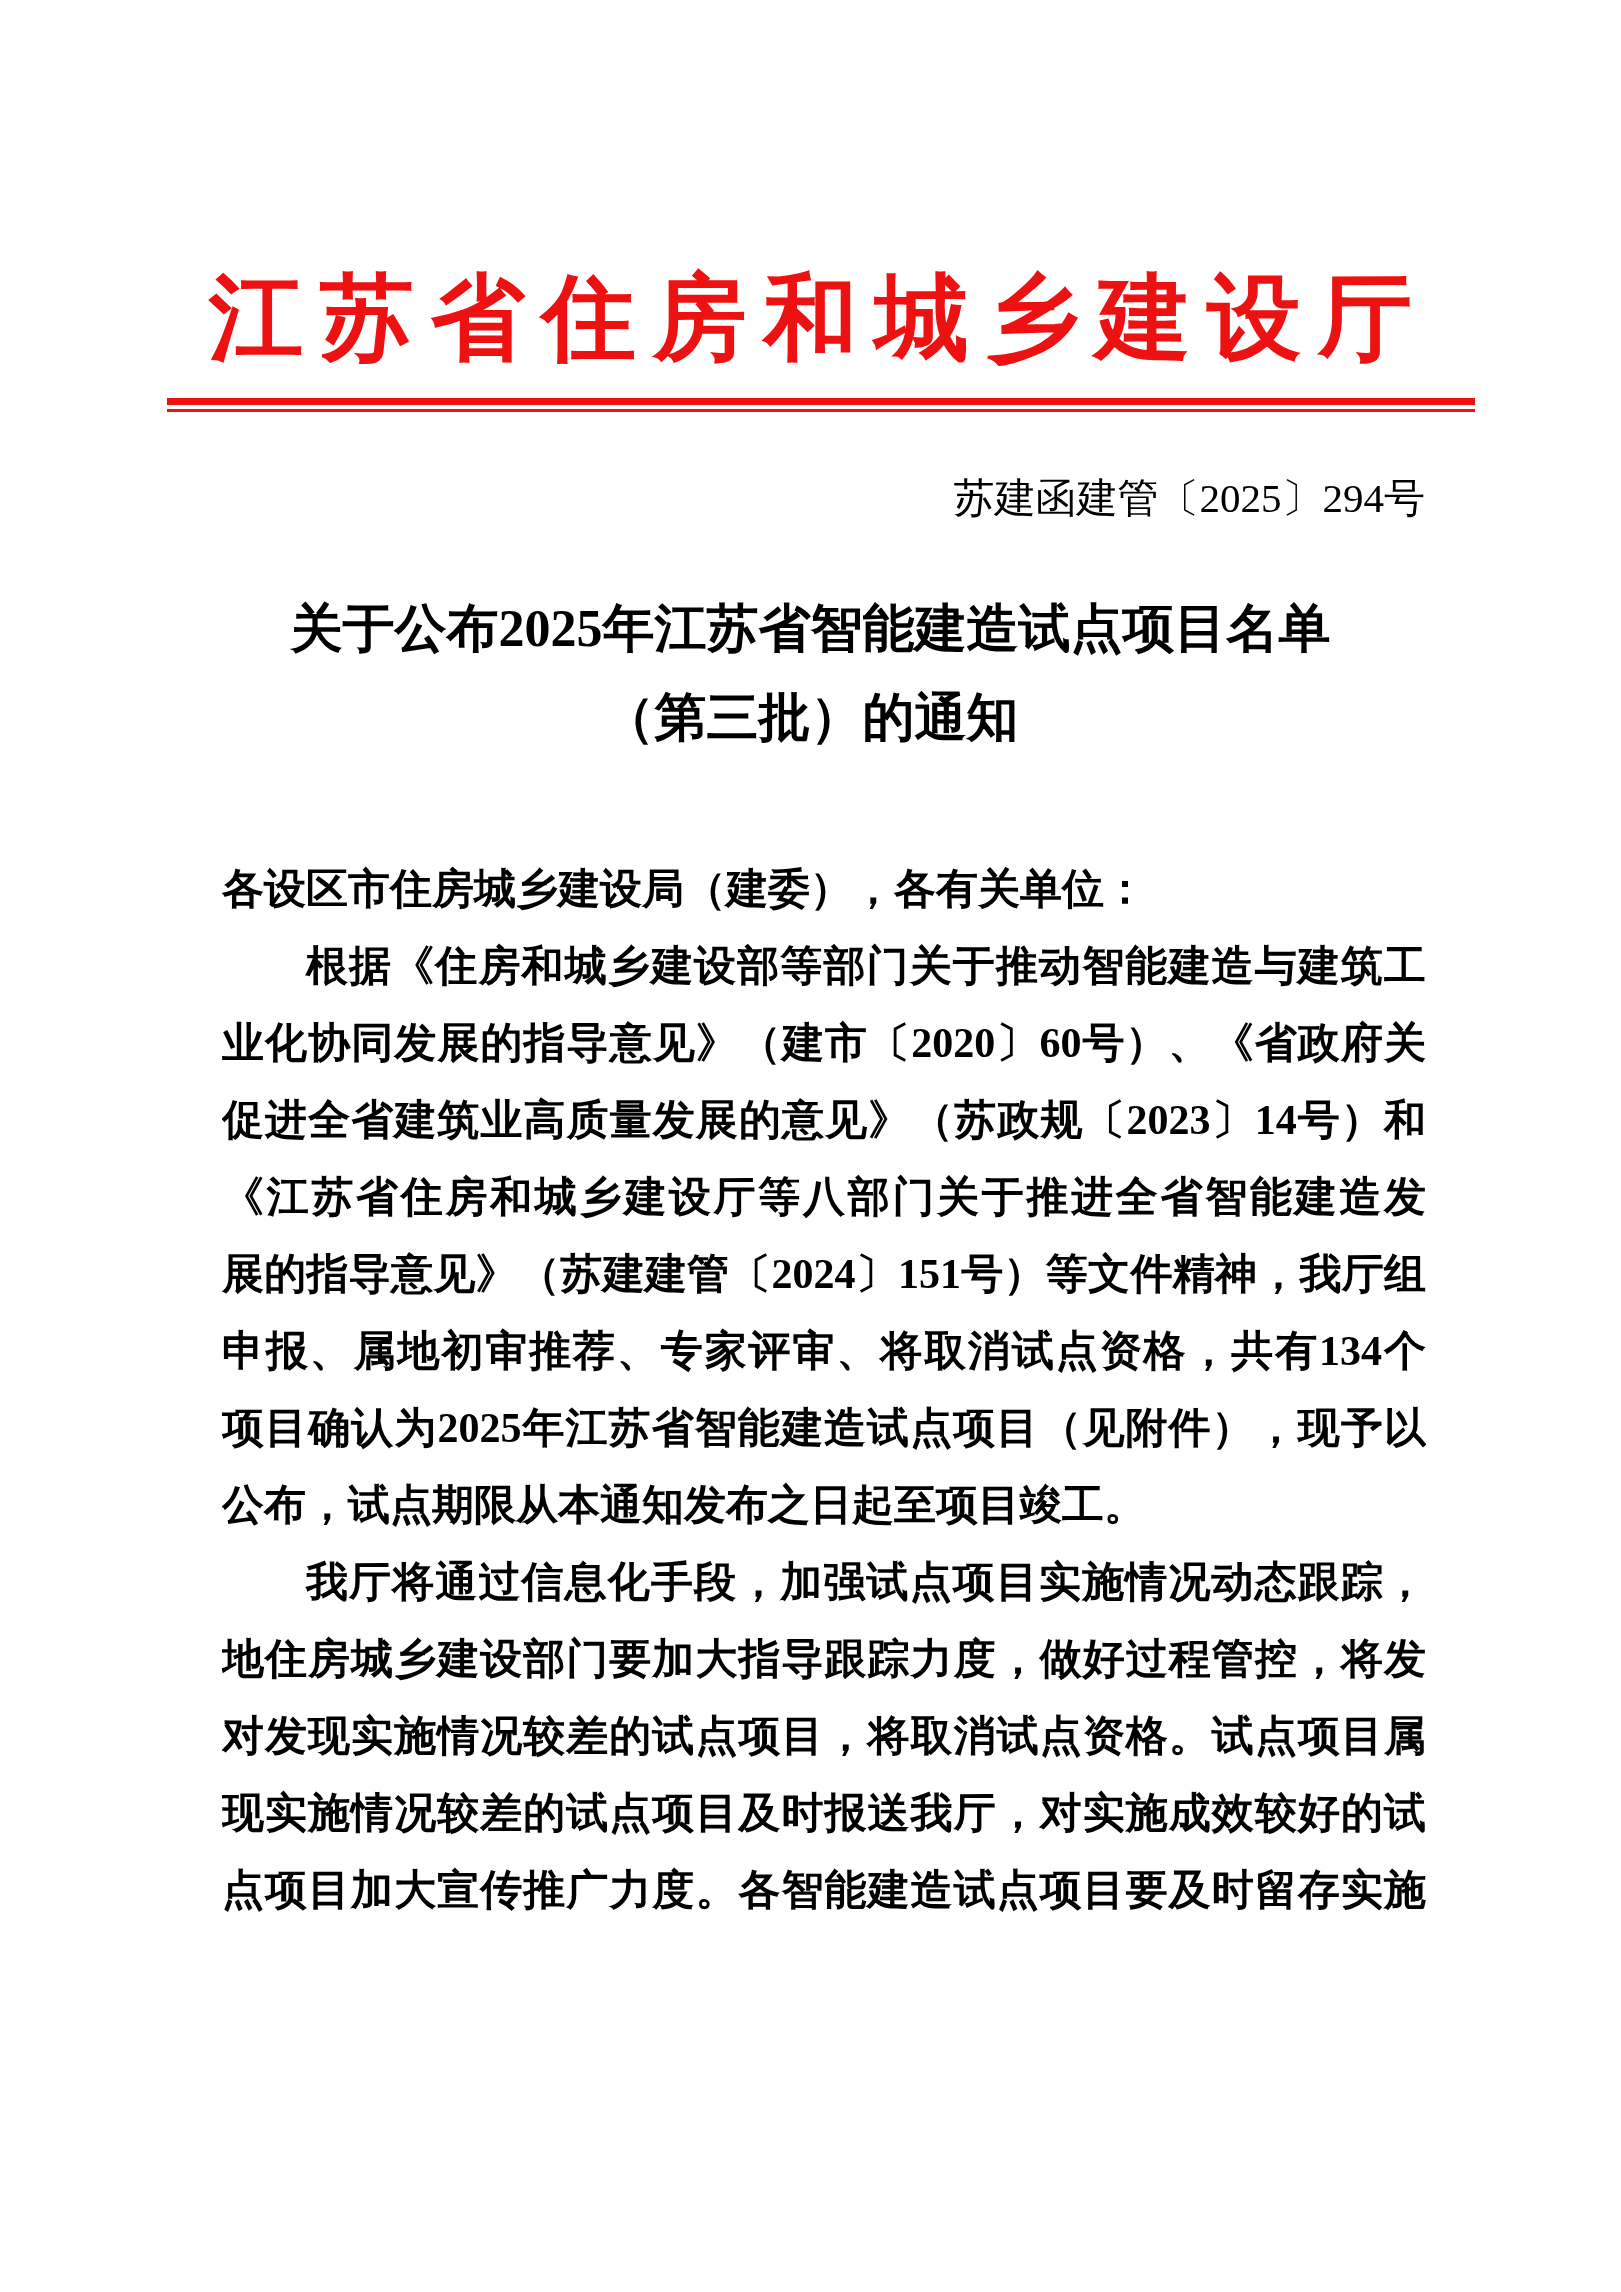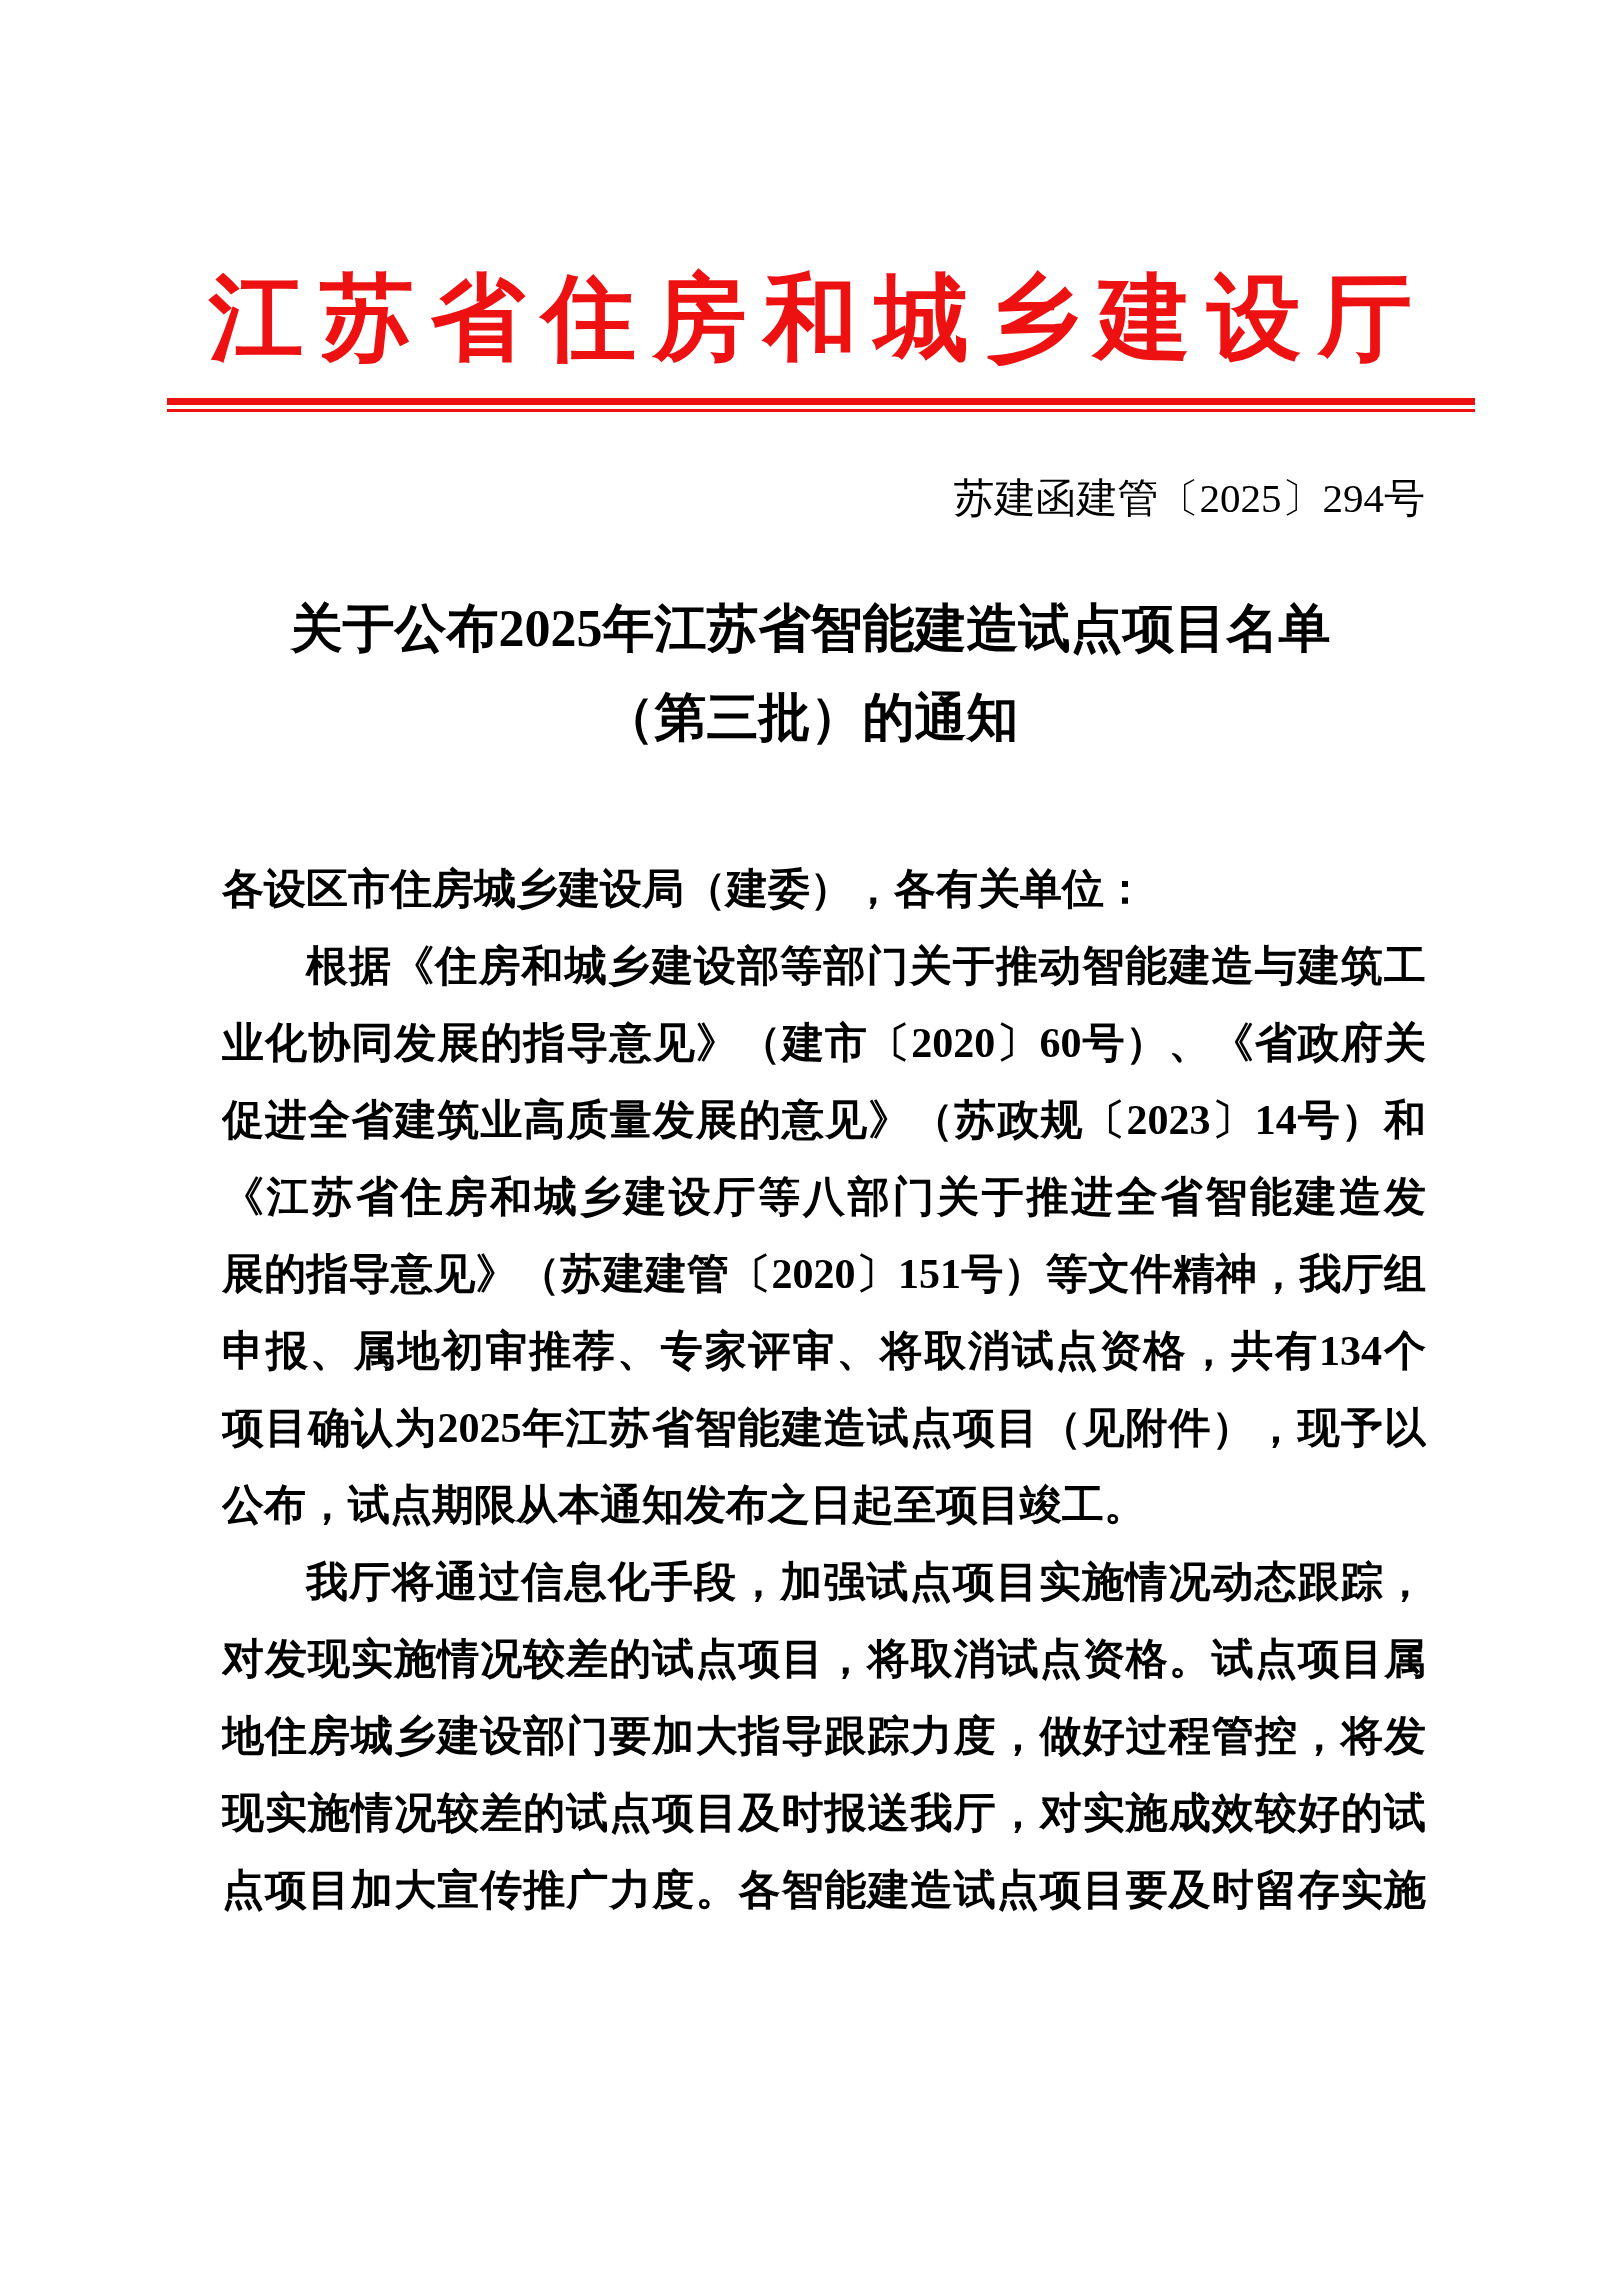--- a/index.html
+++ b/index.html
@@ -106,27 +106,27 @@
     <div>关于公布2025年江苏省智能建造试点项目名单</div>
     <div>（第三批）的通知</div>
   </div>
 
   <div class="body-block">
     <div class="body-line no-fill">各设区市住房城乡建设局（建委），各有关单位：</div>
     <div class="body-line indent">根据《住房和城乡建设部等部门关于推动智能建造与建筑工</div>
     <div class="body-line">业化协同发展的指导意见》（建市〔2020〕60号）、《省政府关于</div>
     <div class="body-line">促进全省建筑业高质量发展的意见》（苏政规〔2023〕14号）和</div>
     <div class="body-line">《江苏省住房和城乡建设厅等八部门关于推进全省智能建造发</div>
-    <div class="body-line">展的指导意见》（苏建建管〔2020〕151号）等文件精神，我厅组</div>
+    <div class="body-line">展的指导意见》（苏建建管〔2024〕151号）等文件精神，我厅组</div>
     <div class="body-line">申报、属地初审推荐、专家评审、将取消试点资格，共有134个</div>
     <div class="body-line">项目确认为2025年江苏省智能建造试点项目（见附件），现予以</div>
     <div class="body-line no-fill">公布，试点期限从本通知发布之日起至项目竣工。</div>
     <div class="body-line indent">我厅将通过信息化手段，加强试点项目实施情况动态跟踪，</div>
+    <div class="body-line">地住房城乡建设部门要加大指导跟踪力度，做好过程管控，将发</div>
     <div class="body-line">对发现实施情况较差的试点项目，将取消试点资格。试点项目属</div>
-    <div class="body-line">地住房城乡建设部门要加大指导跟踪力度，做好过程管控，将发</div>
     <div class="body-line">现实施情况较差的试点项目及时报送我厅，对实施成效较好的试</div>
     <div class="body-line">点项目加大宣传推广力度。各智能建造试点项目要及时留存实施</div>
   </div>
 
   <div class="divider-bottom">
     <div class="rule-thin"></div>
     <div class="rule-thick"></div>
   </div>
 
 </div>

